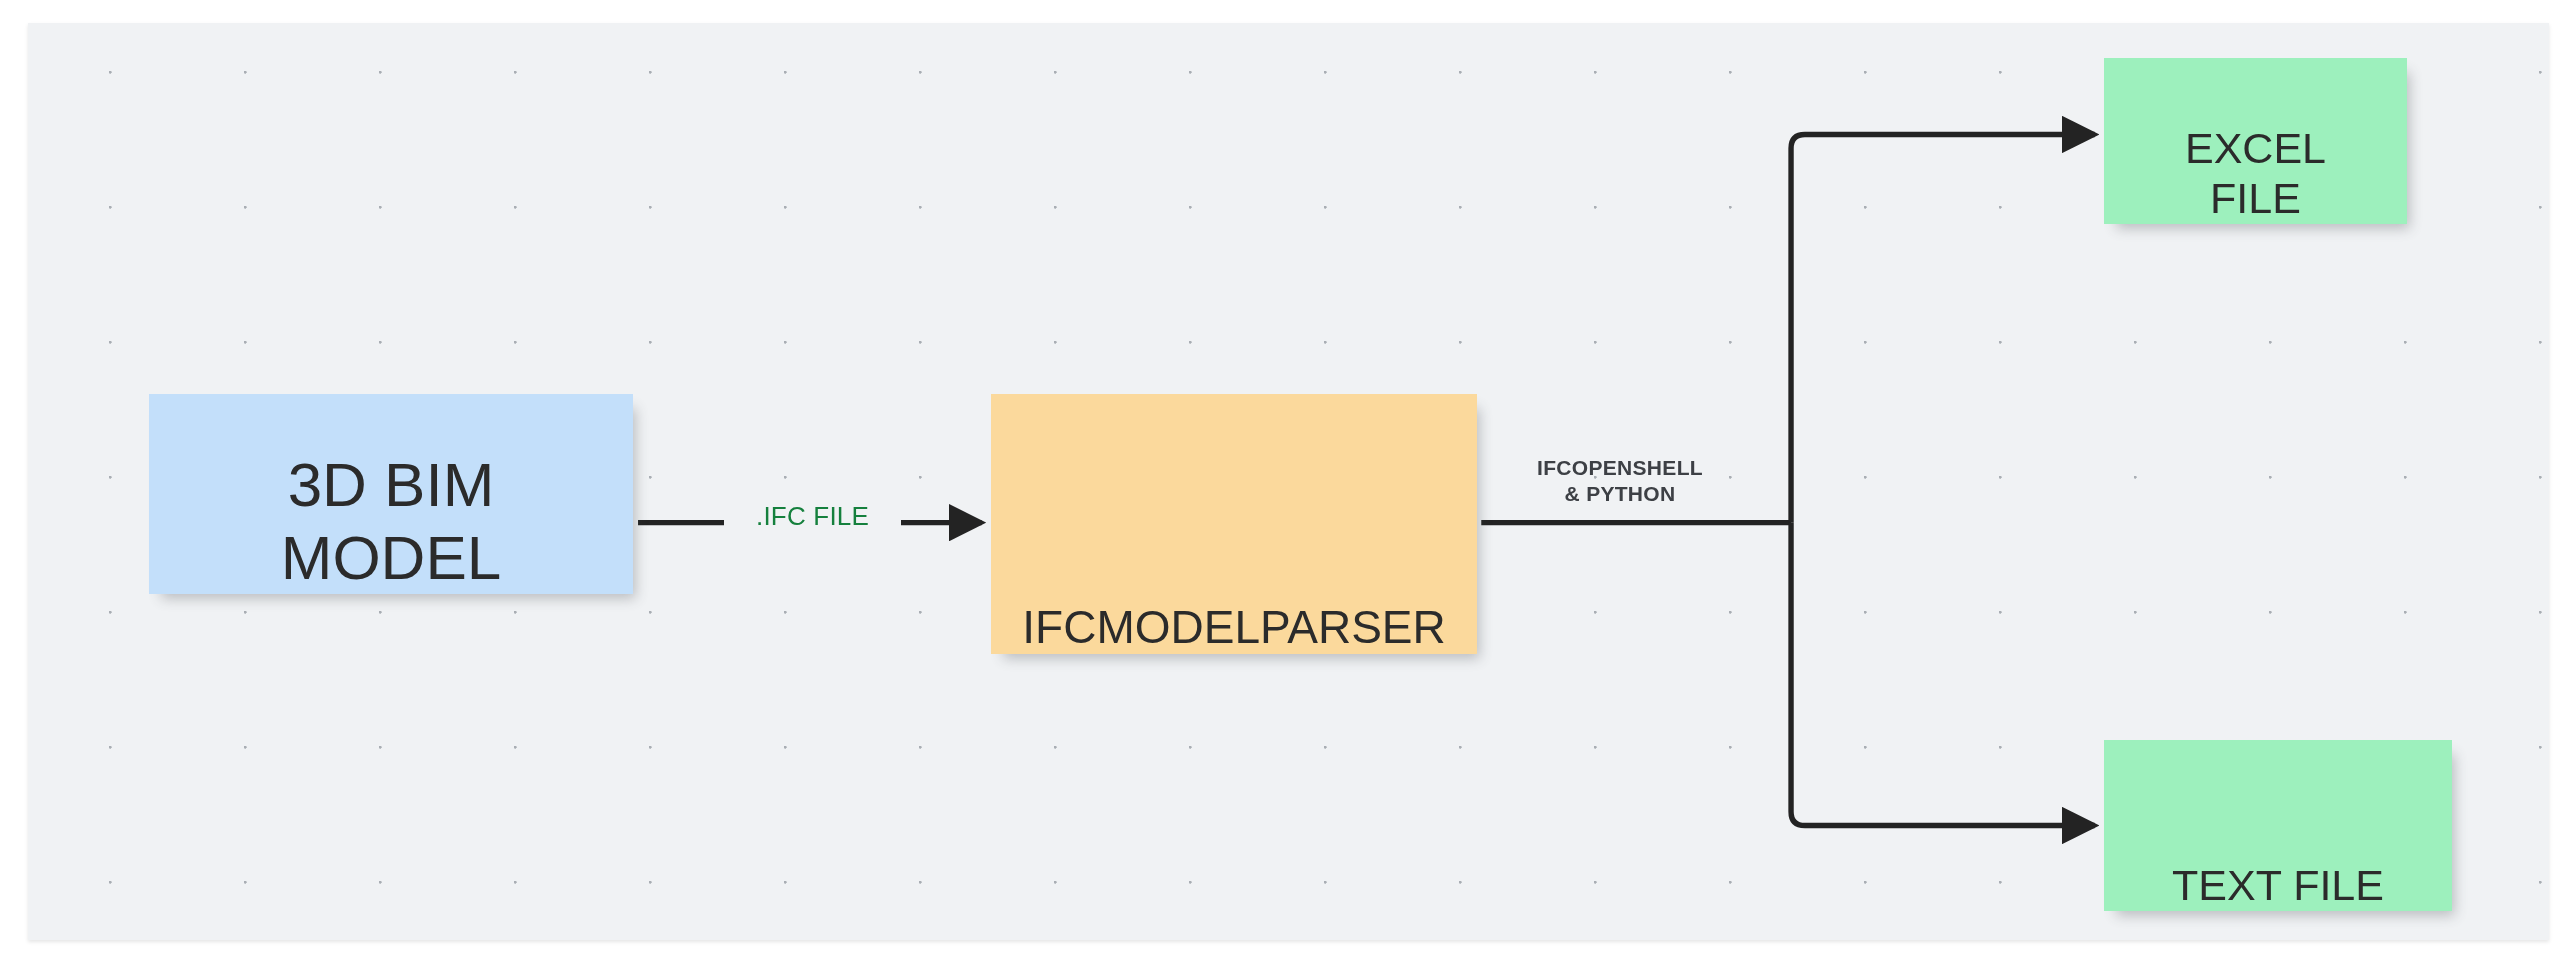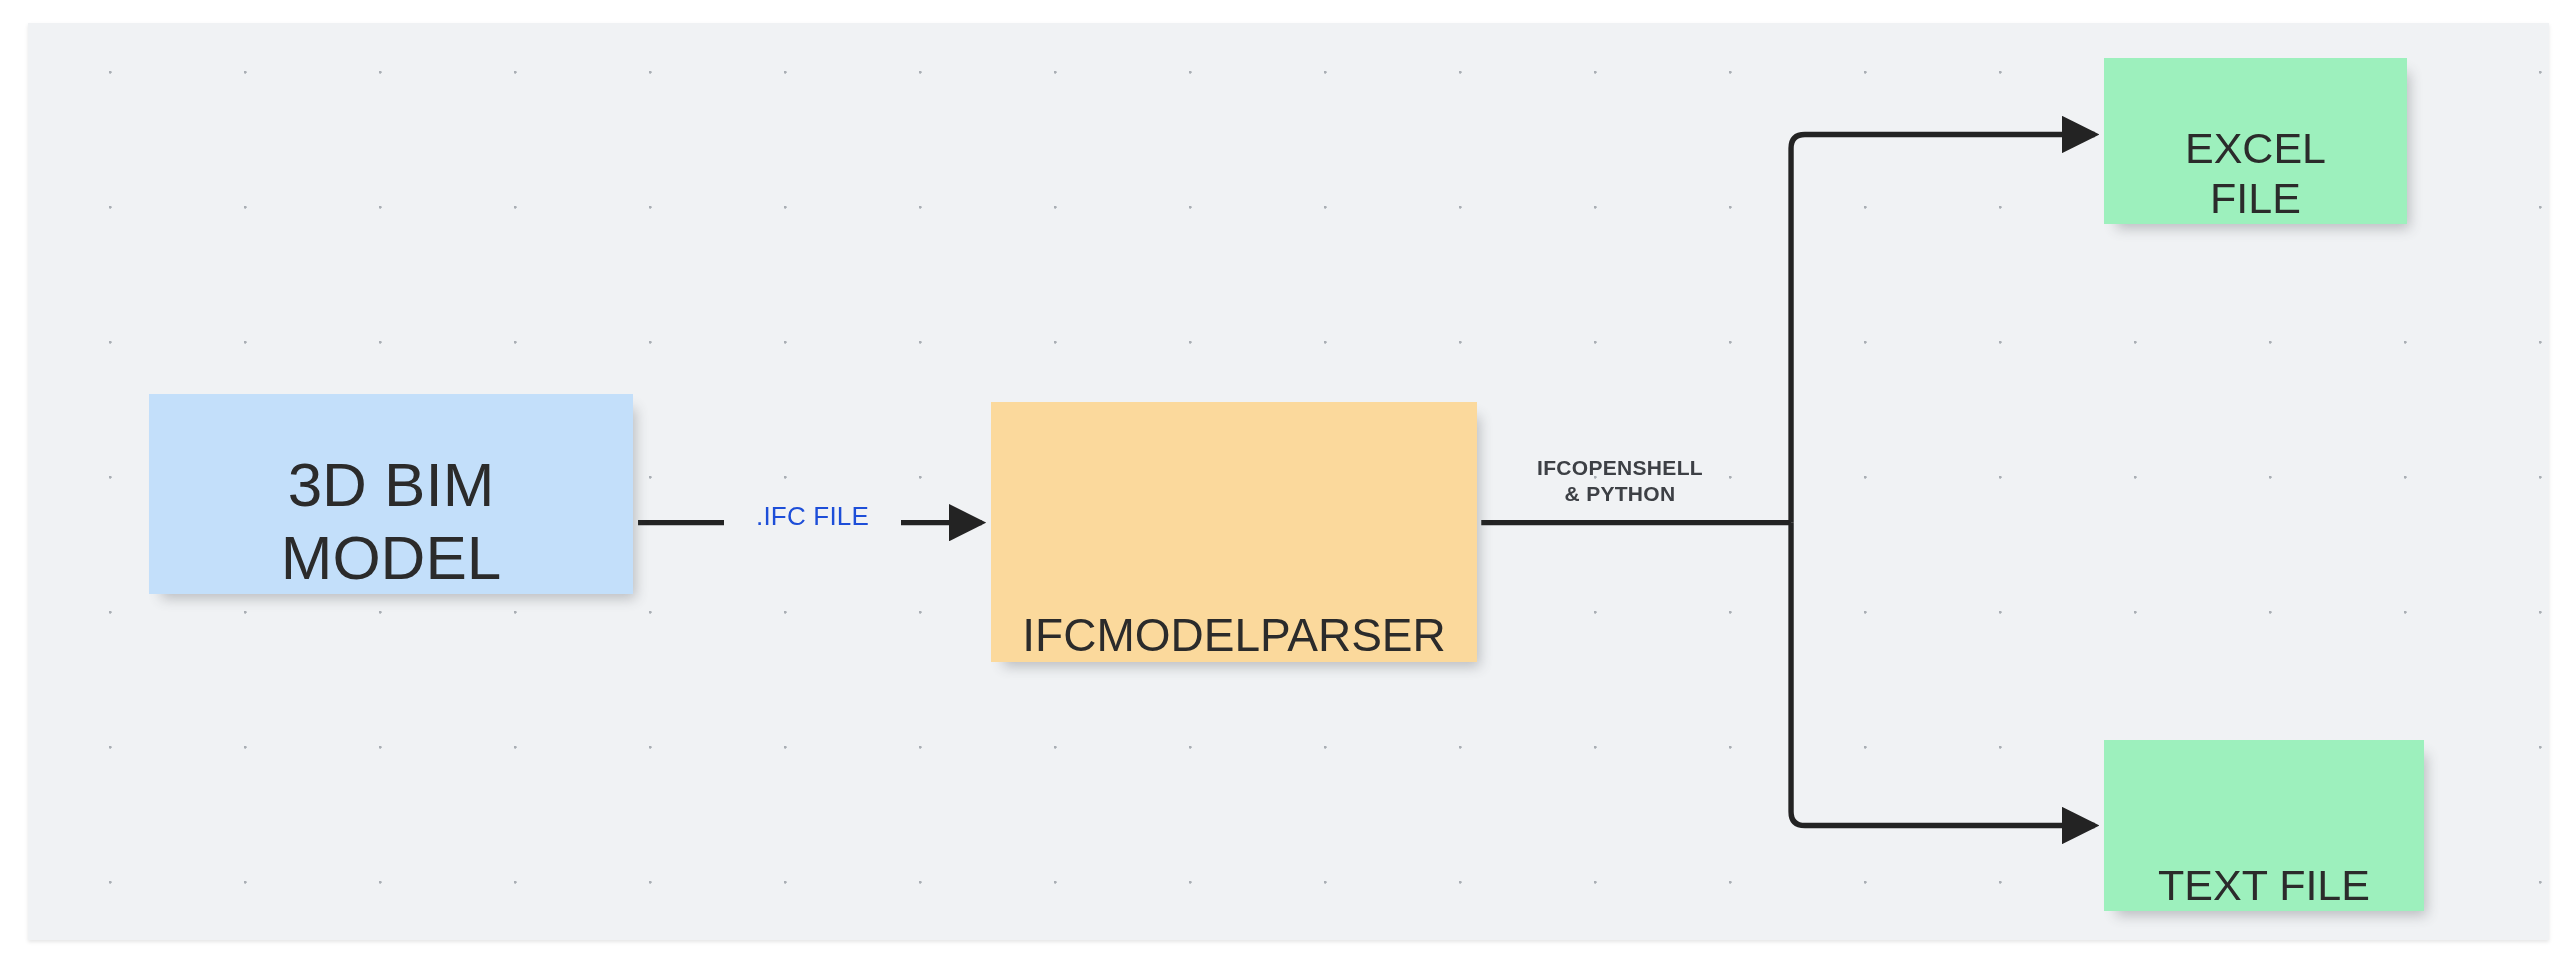--- a/index.html
+++ b/index.html
@@ -62,41 +62,40 @@
     width: 484px; height: 200px;
     background: #c3dffa;
     font-size: 62px;
   }
 
   #node-parser {
     left: 963px; top: 371px;
     width: 486px; height: 260px;
     background: #fbd99c;
     font-size: 46px;
-    margin-top: 8px;
   }
 
   #node-excel {
     left: 2076px; top: 35px;
     width: 303px; height: 166px;
     background: #9df0bd;
     font-size: 43px;
   }
 
   #node-text {
     left: 2076px; top: 717px;
-    width: 320px; height: 171px;
+    width: 348px; height: 171px;
     background: #9df0bd;
     font-size: 43px;
   }
 
   
   .edge-label {
     position: absolute;
-    color: #1d4ed8;
+    color: #15803d;
     text-align: center;
     white-space: pre-line;
     line-height: 1.25;
   }
 
   #label-ifc {
     left: 696px; top: 477px;
     width: 177px;
     font-size: 26px;
     letter-spacing: 0.2px;

